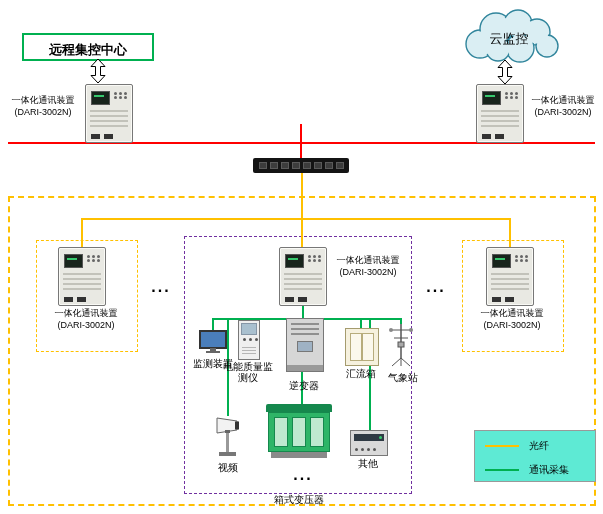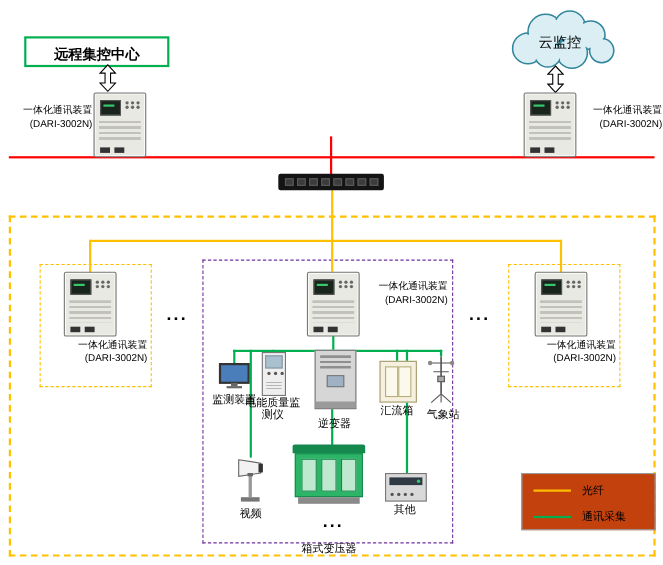--- a/index.html
+++ b/index.html
@@ -19,21 +19,21 @@
   .zone.thin{border-width:1.5px;}
   .zone.purple{border-color:#7030A0;}
 
   
   .nodebox{position:absolute;display:flex;align-items:flex-end;justify-content:center;
            background:#fff;font-weight:bold;}
   .green-box{border:2px solid #00B050;font-size:13px;}
   .red-box{border:2px solid #FF0000;font-size:14px;letter-spacing:1px;}
 
   
-  .lbl{position:absolute;font-size:9px;line-height:12px;text-align:right;}
+  .lbl{position:absolute;font-size:9px;line-height:12px;text-align:center;}
   .lbl .row{display:block;}
   .eqlbl{position:absolute;font-size:10px;line-height:11px;text-align:center;}
   .dots{position:absolute;font-size:16px;font-weight:bold;letter-spacing:2px;text-align:center;}
 
   
   .device{position:absolute;width:46px;height:57px;background:#e9e9e3;border:1px solid #777;
           border-radius:2px;box-shadow:inset 0 0 0 1px #fafaf6;}
   .dev-screen{position:absolute;left:5px;top:6px;width:17px;height:12px;background:#18241c;border:1px solid #555;}
   .dev-screen::after{content:"";position:absolute;left:2px;top:3px;width:10px;height:2px;background:#37c86e;}
   .dev-keys{position:absolute;right:4px;top:7px;display:grid;grid-template-columns:repeat(3,4px);grid-gap:1px;}
@@ -75,21 +75,21 @@
 
   .oth{position:absolute;left:350px;top:430px;width:36px;height:24px;background:#d9d9d9;border:1px solid #777;}
   .oth .strip{position:absolute;left:3px;top:3px;right:3px;height:7px;background:#2f3a44;}
   .oth .strip::after{content:"";position:absolute;right:2px;top:2px;width:3px;height:3px;background:#37c86e;border-radius:50%;}
   .oth .dots3{position:absolute;left:4px;bottom:4px;display:flex;gap:3px;}
   .oth .dots3 i{width:3px;height:3px;background:#555;border-radius:50%;display:block;}
 
   .iconwrap{position:absolute;}
 
   
-  .legend{position:absolute;left:474px;top:430px;width:120px;height:50px;border:1px solid #999;background:#c2410c;}
+  .legend{position:absolute;left:474px;top:430px;width:120px;height:50px;border:1px solid #999;background:#5eead4;}
   .legend .lrow{position:absolute;left:10px;right:8px;height:14px;display:flex;align-items:center;gap:10px;}
   .legend .sw{width:34px;height:2px;display:block;}
   .legend .ltxt{font-size:10px;white-space:nowrap;}
 
   .cloudtxt{position:absolute;left:478px;top:30px;width:62px;text-align:center;font-size:13px;}
   .switchlbl{position:absolute;left:222px;top:138px;width:76px;text-align:center;font-size:10px;line-height:11px;font-weight:bold;}
 </style>
 </head>
 <body>
 

